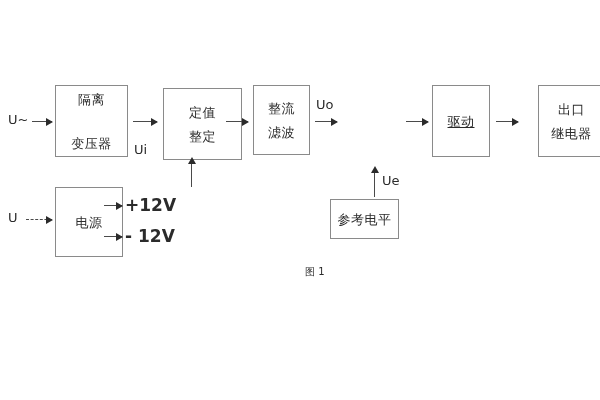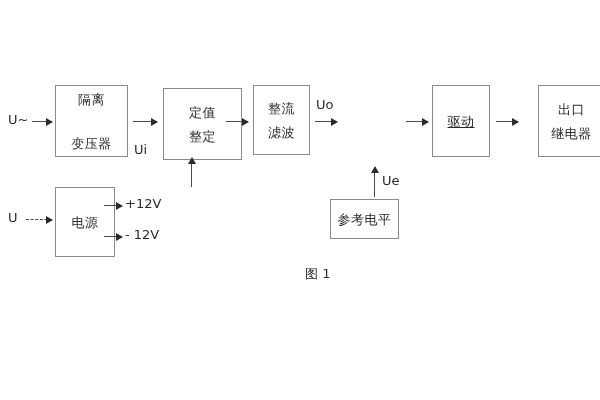--- a/index.html
+++ b/index.html
@@ -35,21 +35,21 @@
   }
   .blk .ln + .ln { margin-top: 11px; }
 
   .lbl {
     position: absolute;
     color: #2b2b2b;
     font-size: 13px;
     white-space: nowrap;
     line-height: 1;
   }
-  .lbl-sm { font-size: 13px; }
+  .lbl-sm { font-size: 17px; font-weight: bold; }
 
   
   .arrow-r {
     position: absolute;
     height: 1px;
     background: #4a4a4a;
   }
   .arrow-r::after {
     content: "";
     position: absolute;
@@ -91,21 +91,21 @@
     top: -6px;
     width: 0;
     height: 0;
     border-left: 4px solid transparent;
     border-right: 4px solid transparent;
     border-bottom: 7px solid #2b2b2b;
   }
   .caption {
     position: absolute;
     color: #2b2b2b;
-    font-size: 13px;
+    font-size: 10px;
     white-space: nowrap;
   }
 </style>
 </head>
 <body>
 
 <div id="canvas">
 
   <span class="lbl" style="left:8px; top:113px;">U~</span>
   <span class="arrow-r" style="left:32px; top:121px; width:20px;"></span>
@@ -143,21 +143,21 @@
   <span class="arrow-r" style="left:496px; top:121px; width:22px;"></span>
 
   <div class="blk" style="left:523px; top:85px; width:67px; height:72px;margin-left:15px;">
     <span class="ln">出口</span>
     <span class="ln">继电器</span>
   </div>
 
   <span class="lbl" style="left:8px; top:211px;">U</span>
   <span class="arrow-dash" style="left:26px; top:219px; width:26px;"></span>
 
-  <div class="blk" style="left:55px; top:187px; width:60px; height:70px;">
+  <div class="blk" style="left:55px; top:187px; width:68px; height:70px;">
     <span class="ln">电源</span>
   </div>
 
   <span class="arrow-r" style="left:104px; top:205px; width:18px;"></span>
   <span class="lbl lbl-sm" style="left:125px; top:197px;">+12V</span>
 
   <span class="arrow-r" style="left:104px; top:236px; width:18px;"></span>
   <span class="lbl lbl-sm" style="left:125px; top:228px;">- 12V</span>
 
 

